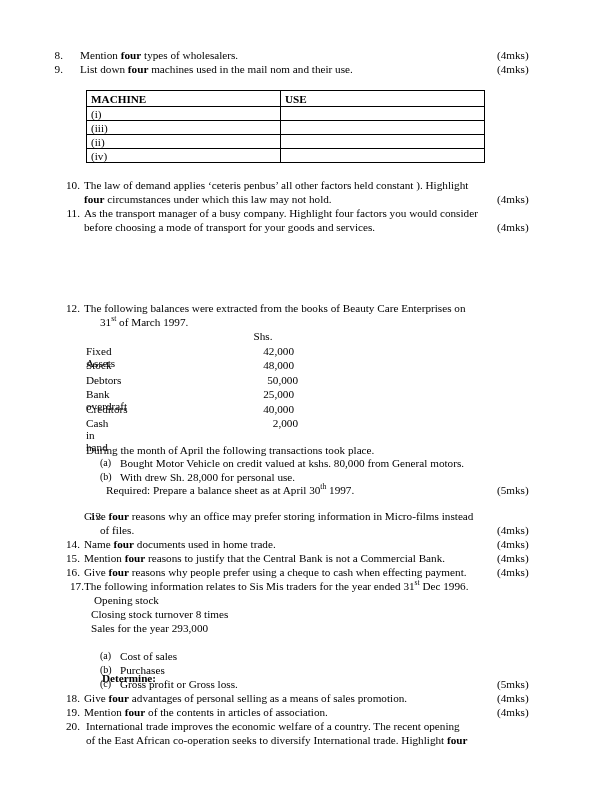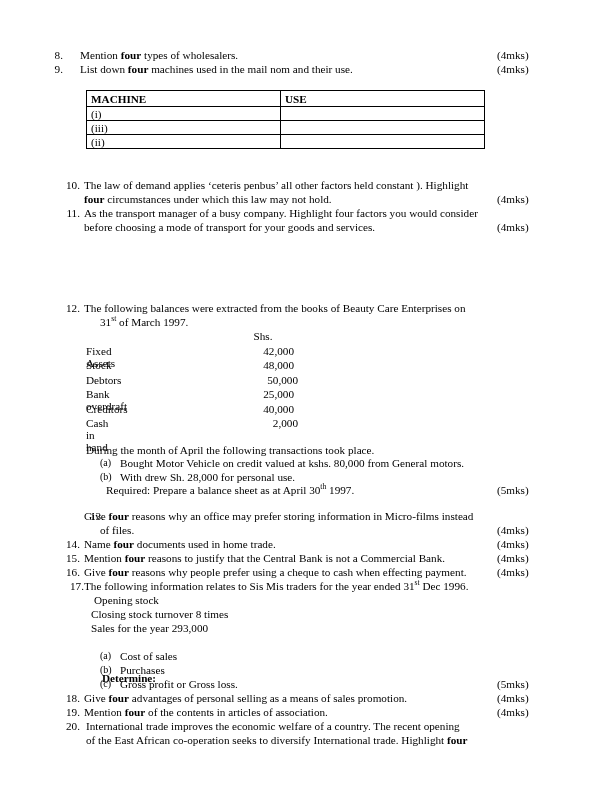--- a/index.html
+++ b/index.html
@@ -129,20 +129,24 @@
         <td></td>
       </tr>
       <tr>
         <td>(iii)</td>
         <td></td>
       </tr>
       <tr>
         <td>(ii)</td>
         <td></td>
       </tr>
+      <tr>
+        <td>(iv)</td>
+        <td></td>
+      </tr>
     </tbody>
   </table>
 
   <div class="q" style="top:179px;left:0;">
     <span class="qnum" style="left:60px;top:0;">10.</span>
     <span class="qbody" style="left:84px;top:0;white-space:nowrap;">The law of demand applies ‘ceteris penbus’ all other factors held constant ). Highlight</span>
     <span class="qbody" style="left:84px;top:14px;white-space:nowrap;"><b>four</b><span> circumstances under which this law may not hold.</span></span>
     <span class="marks" style="top:14px;">(4mks)</span>
   </div>
 

